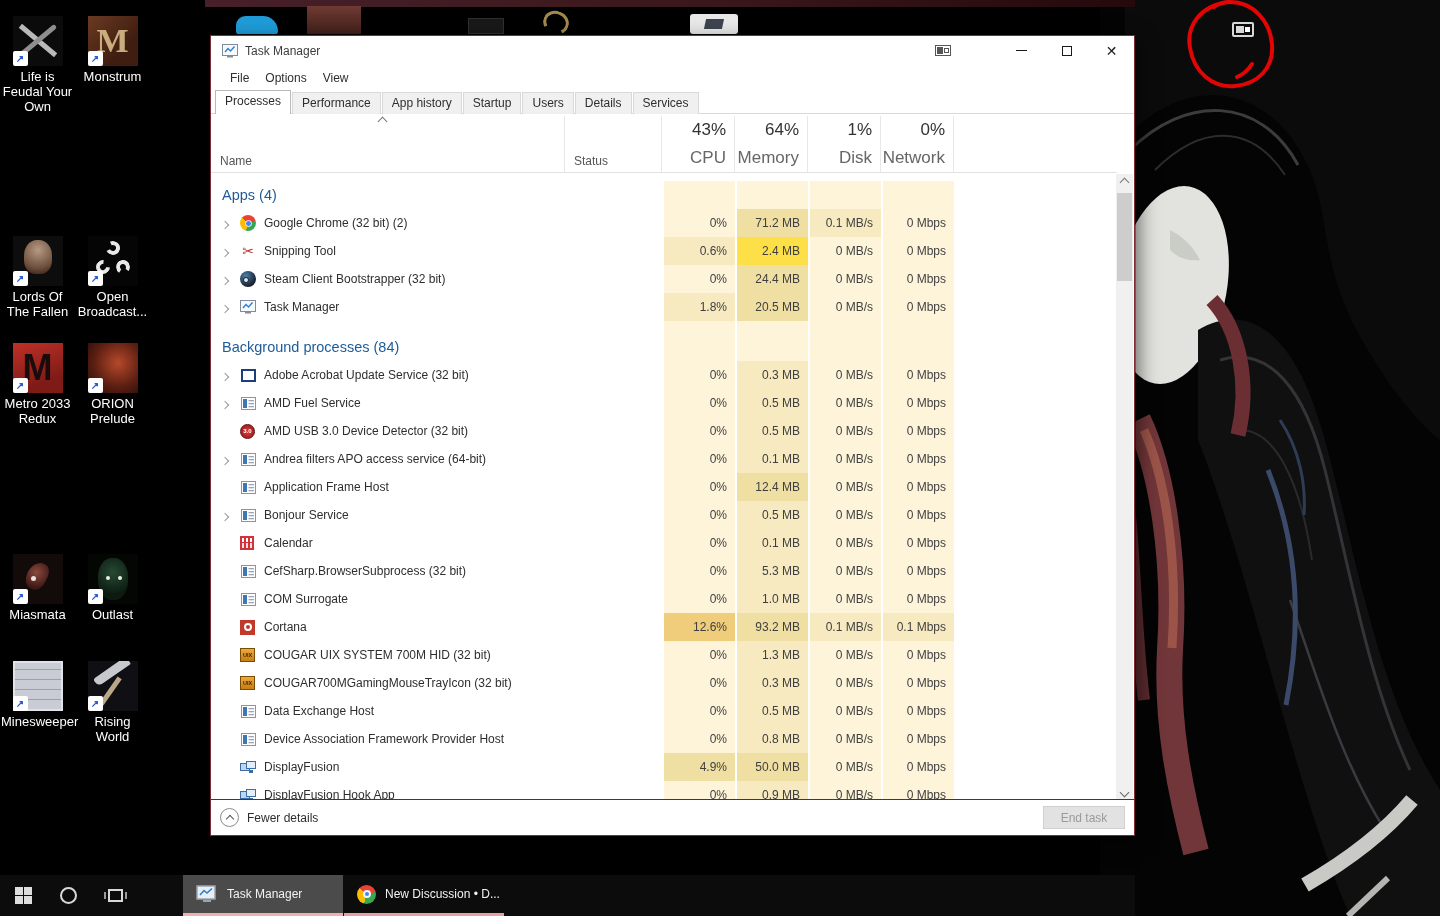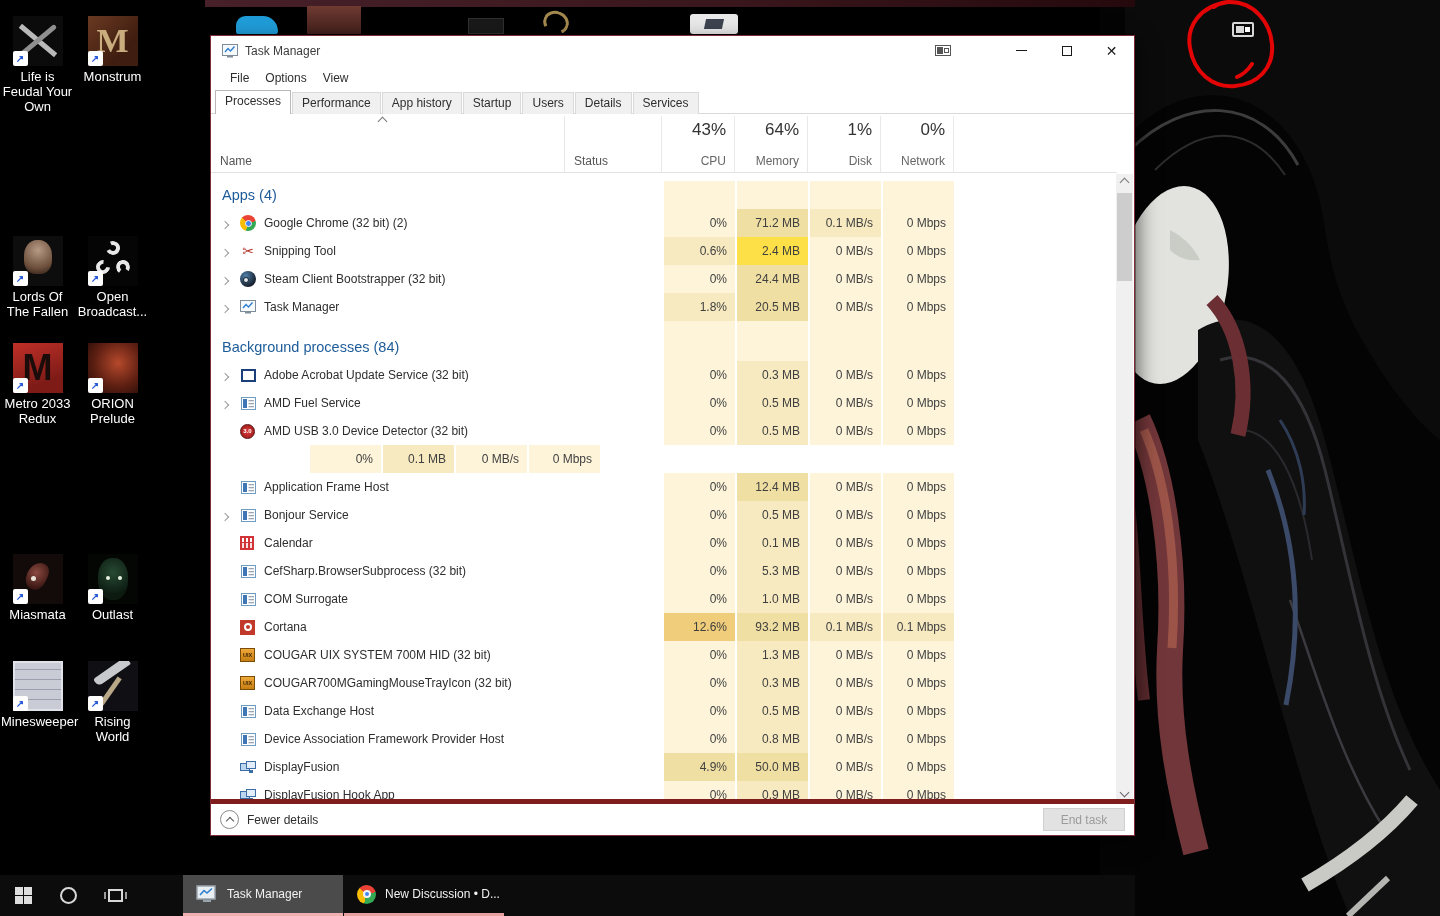--- a/index.html
+++ b/index.html
@@ -102,21 +102,21 @@
   .tab.active { background:#fff; height:24px; border-color:#b9b9b9; z-index:2; }
   
   .colhead { position:absolute; left:0; top:80px; width:906px; height:57px; display:flex;
     border-bottom:1px solid #e2e2e2; }
   .ch { position:relative; border-right:1px solid #e8e8e8; }
   .ch-name { width:354px; }
   .ch-status { width:97px; }
   .ch-metric { width:73px; text-align:right; }
   .ch .lab { position:absolute; bottom:4px; left:9px; font-size:12px; color:#555; }
   .ch-metric .pct { position:absolute; top:4px; right:8px; font-size:17px; color:#333; }
-  .ch-metric .lab { left:auto; right:8px; color:#666; font-size:12px; }
+  .ch-metric .lab { left:auto; right:8px; color:#666; font-size:17px; }
   .sort-chev { position:absolute; left:168px; top:2px; width:8px; height:8px; }
   .chev-up { display:block; width:7px; height:7px; border-left:1.5px solid #777; border-top:1.5px solid #777;
     transform:rotate(45deg); }
   .chev-down { display:block; width:7px; height:7px; border-left:1.5px solid #666; border-top:1.5px solid #666;
     transform:rotate(225deg); }
   .chev-right { display:inline-block; width:6px; height:6px; border-left:1.5px solid #9a9a9a; border-top:1.5px solid #9a9a9a;
     transform:rotate(135deg); }
   
   #proclist { position:absolute; left:0; top:138px; width:906px; height:627px; overflow:hidden; padding-top:7px; }
   .prow { display:flex; height:28px; align-items:center; }
@@ -131,21 +131,21 @@
   .sec-gap { display:flex; height:12px; }
   .sec-label { width:354px; padding-left:11px; font-size:14.5px; color:#1d5c99; }
   .sec-cell { width:97px; height:100%; }
   .sec-heat { width:73px; height:100%; border-left:2px solid #fff; }
   
   .vscroll { position:absolute; right:1px; top:138px; width:17px; height:627px; background:#f0f0f0; }
   .vs-btn { position:absolute; left:0; width:17px; height:17px; display:flex; align-items:center; justify-content:center; }
   .vs-up { top:0; } .vs-down { bottom:0; }
   .vs-thumb { position:absolute; left:1px; top:19px; width:15px; height:88px; background:#cdcdcd; }
   
-  .tm-footer { position:absolute; left:0; bottom:0; width:100%; height:36px; border-top:5px solid #7f1d1d;
+  .tm-footer { position:absolute; left:0; bottom:0; width:100%; height:36px; border-top:1px solid #7f1d1d;
     background:#fff; display:flex; align-items:center; padding:0 9px; }
   .fd { display:flex; align-items:center; gap:8px; }
   .fd-circle { width:19px; height:19px; border:1px solid #8a8a8a; border-radius:50%;
     display:flex; align-items:center; justify-content:center; }
   .fd-circle .chev-up { width:6px; height:6px; margin-top:3px; border-color:#555; }
   .fd-label { font-size:12px; color:#2e2e2e; }
   .endtask { margin-left:auto; width:82px; height:23px; background:#e2e2e2; border:1px solid #d0d0d0;
     color:#9b9b9b; font-size:12px; display:flex; align-items:center; justify-content:center; }
 
   
@@ -536,20 +536,35 @@
             </span>
             <span class="ptxt">AMD USB 3.0 Device Detector (32 bit)</span>
           </span>
           <span class="p-status"></span>
           <span class="p-val" style="background:#fdf4da">0%</span>
           <span class="p-val" style="background:#f7eac1">0.5 MB</span>
           <span class="p-val" style="background:#fdf4da">0 MB/s</span>
           <span class="p-val" style="background:#fdf4da">0 Mbps</span>
         </div>
         <div class="prow">
+          <span class="p-name">
+            <span class="exp"><i class="chev-right"></i></span>
+            <span class="picw">
+              <span class="pi">
+                <svg width="15" height="13" viewBox="0 0 15 13">
+                  <rect x="0.5" y="0.5" width="14" height="12" fill="#fff" stroke="#6e9cc3"></rect>
+                  <rect x="2" y="2" width="4" height="9" fill="#3f76b5"></rect>
+                  <rect x="7.5" y="3" width="5.5" height="1.3" fill="#9aa7b5"></rect>
+                  <rect x="7.5" y="6" width="5.5" height="1.3" fill="#9aa7b5"></rect>
+                  <rect x="7.5" y="9" width="5.5" height="1.3" fill="#9aa7b5"></rect>
+                </svg>
+              </span>
+            </span>
+            <span class="ptxt">Andrea filters APO access service (64-bit)</span>
+          </span>
           <span class="p-status"></span>
           <span class="p-val" style="background:#fdf4da">0%</span>
           <span class="p-val" style="background:#f7eac1">0.1 MB</span>
           <span class="p-val" style="background:#fdf4da">0 MB/s</span>
           <span class="p-val" style="background:#fdf4da">0 Mbps</span>
         </div>
         <div class="prow">
           <span class="p-name">
             <span class="exp"></span>
             <span class="picw">

